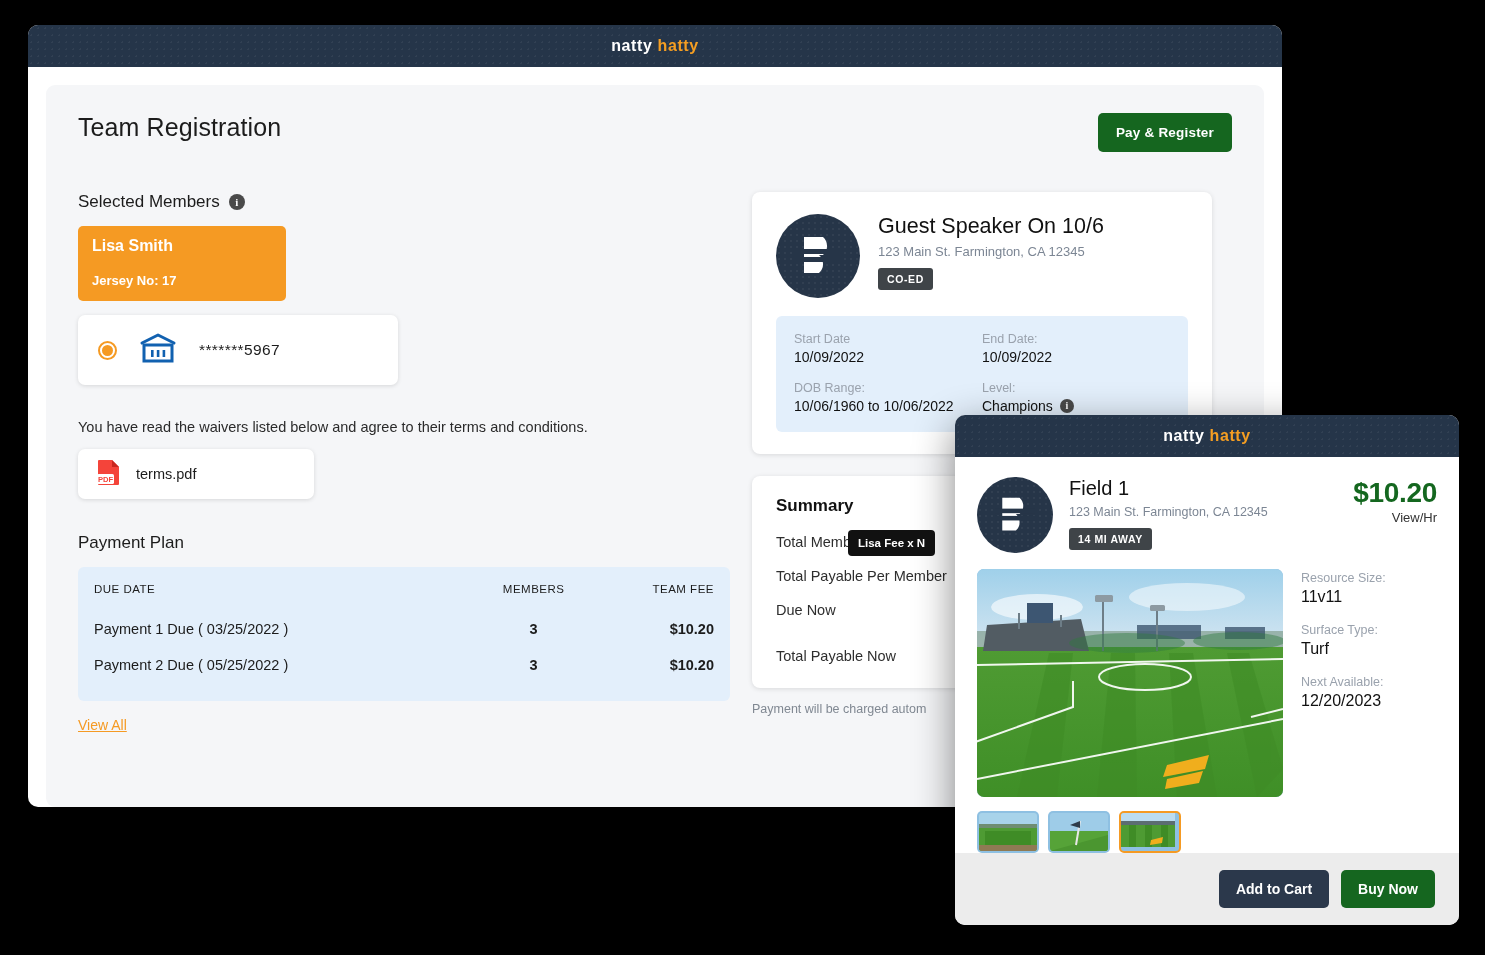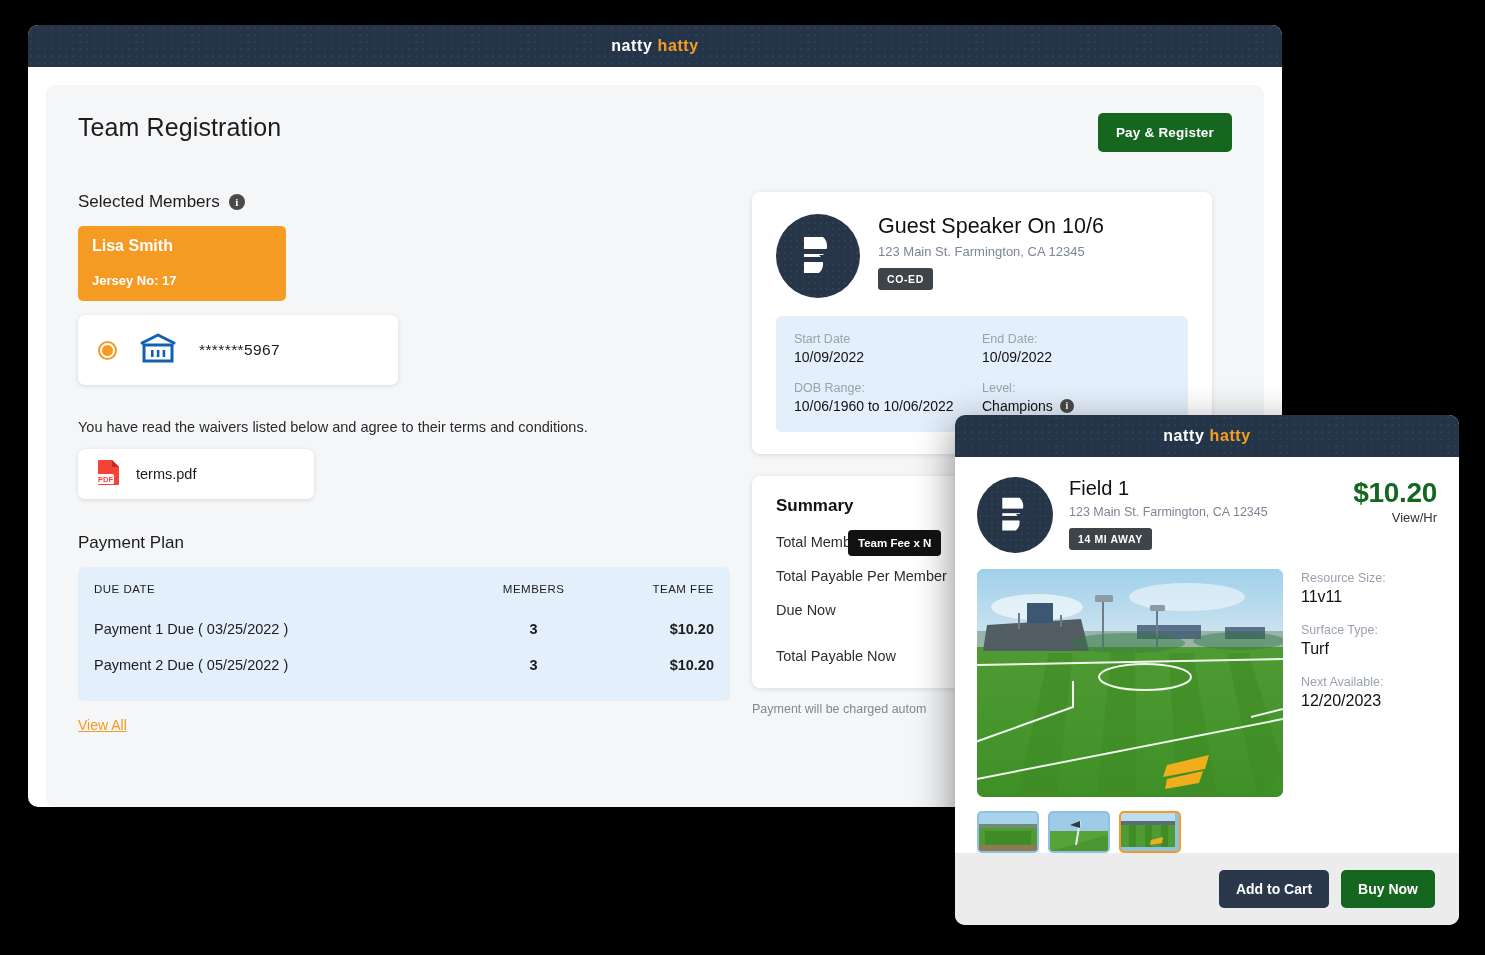--- a/index.html
+++ b/index.html
@@ -342,21 +342,21 @@
               </div>
               <div class="sum-row">
                 <span>Total Payable Per Member</span>
               </div>
               <div class="sum-row">
                 <span>Due Now</span>
               </div>
               <div class="sum-row gap">
                 <span>Total Payable Now</span>
               </div>
-              <div class="tooltip">Team Fee x N</div>
+              <div class="tooltip">Lisa Fee x N</div>
             </div>
 
             <div class="foot-note">Payment will be charged autom</div>
           </div>
 
         </div>
       </div>
     </div>
   </div>
 

